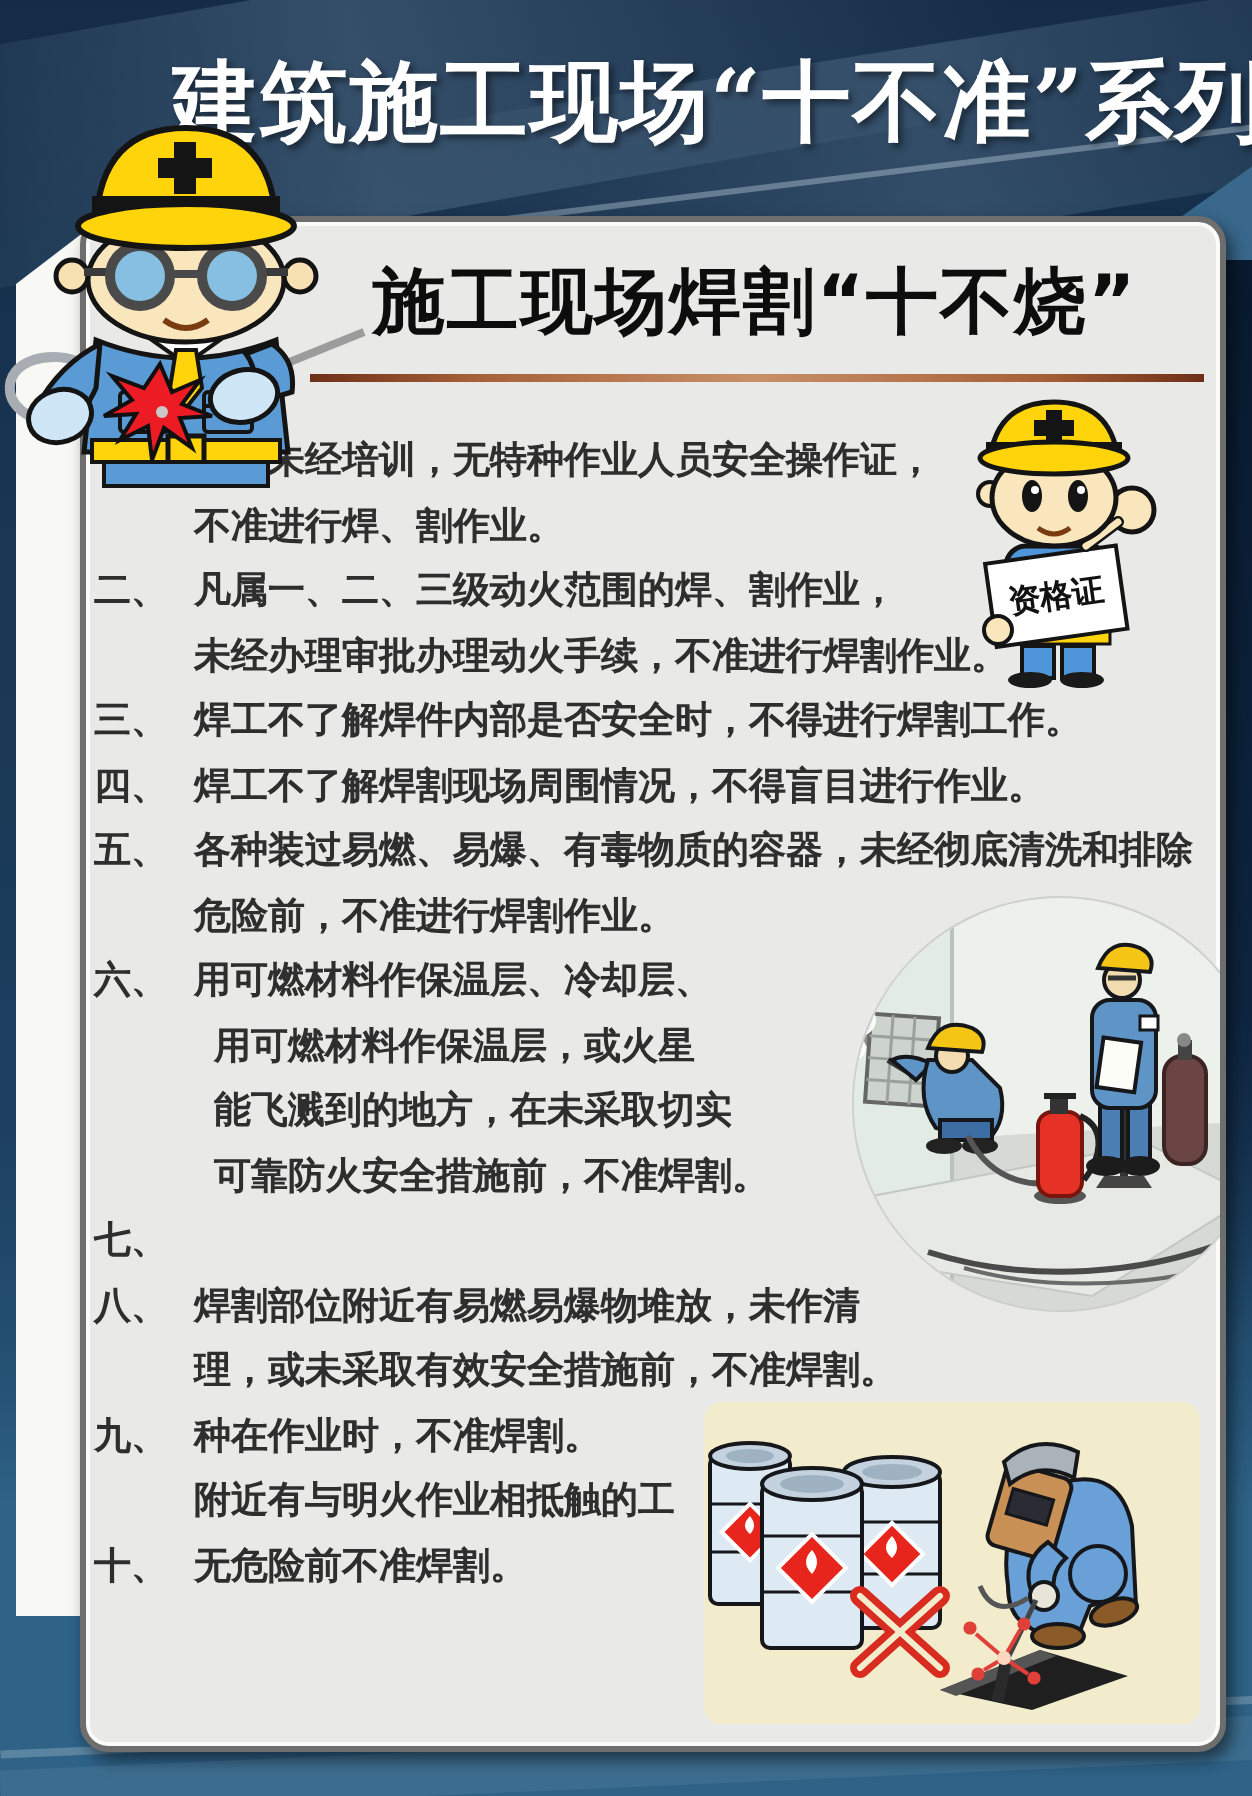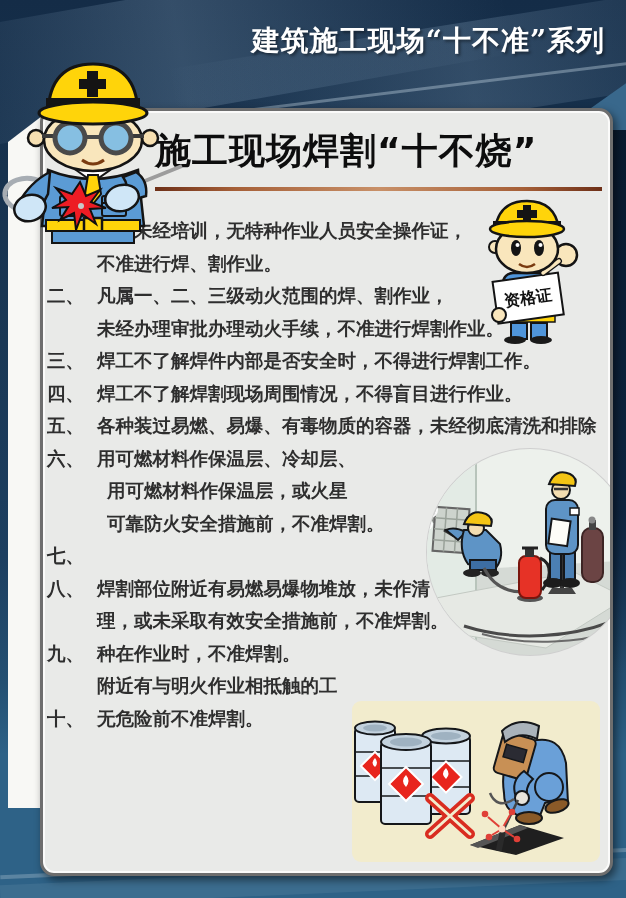--- a/index.html
+++ b/index.html
@@ -16,28 +16,28 @@
   .s3{left:40px;top:98px;width:590px;height:3px;transform:rotate(-7deg);background:rgba(214,232,244,.35);}
   .s4{left:0;bottom:34px;width:700px;height:4px;transform:rotate(-2.5deg);background:rgba(255,255,255,.22);}
   .s5{left:0;bottom:6px;width:700px;height:22px;transform:rotate(-2.5deg);background:rgba(255,255,255,.07);}
   .right-dark{position:absolute;right:0;top:124px;width:17px;height:550px;z-index:1;
       background:linear-gradient(180deg,#091a2e 0%,#0e2540 70%,rgba(14,37,64,0) 100%);}
   .tr-wedge{position:absolute;right:0;top:78px;width:66px;height:52px;z-index:1;background:#39688c;
       clip-path:polygon(0 100%,100% 10%,100% 100%);}
   .white-band{position:absolute;left:8px;top:116px;width:34px;height:692px;z-index:1;background:#f8f8f5;
       clip-path:polygon(0 26px,100% 0,100% 100%,0 100%);}
   
-  .series-title{position:absolute;left:85px;top:22px;width:520px;z-index:3;text-align:right;
-      font-family:"DejaVu Serif","Liberation Serif",serif;font-weight:bold;font-size:28px;color:#ffffff;
+  .series-title{position:absolute;left:85px;top:22px;width:520px;z-index:3;text-align:left;
+      font-family:"DejaVu Serif","Liberation Serif",serif;font-weight:bold;font-size:44px;color:#ffffff;
       letter-spacing:1px;text-shadow:2px 2px 3px rgba(0,0,0,.45);white-space:nowrap;}
   
   .panel{position:absolute;left:40px;top:108px;width:567px;height:762px;z-index:2;
       background:#e9eae8;border:3px solid #6e6e6e;border-radius:14px;overflow:hidden;
       box-shadow:3px 4px 8px rgba(0,0,0,.5),inset 0 0 0 2px #fbfbfa;}
-  .panel-title{position:absolute;left:112px;top:16px;width:445px;text-align:left;
+  .panel-title{position:absolute;left:112px;top:16px;width:445px;text-align:center;
       font-weight:900;font-size:36px;color:#0d0d0d;letter-spacing:1px;white-space:nowrap;}
   .divider{position:absolute;left:112px;top:76px;width:447px;height:4px;
       background:linear-gradient(90deg,#6e3018 0%,#a66038 18%,#c89068 50%,#a66038 82%,#6e3018 100%);}
   
   .rules{position:absolute;left:4px;top:104px;width:556px;color:#2e2e2e;
       font-size:18.5px;font-weight:600;}
   .rule{display:flex;}
   .rnum{flex:0 0 50px;width:50px;}
   .rl,.rnum{height:32.5px;line-height:32.5px;white-space:nowrap;}
   .ind{padding-left:10px;}
@@ -125,27 +125,29 @@
     <div class="rule">
       <div class="rnum">四、</div>
       <div>
         <div class="rl">焊工不了解焊割现场周围情况，不得盲目进行作业。</div>
       </div>
     </div>
     <div class="rule">
       <div class="rnum">五、</div>
       <div>
         <div class="rl">各种装过易燃、易爆、有毒物质的容器，未经彻底清洗和排除</div>
+        <div class="rl">危险前，不准进行焊割作业。</div>
       </div>
     </div>
     <div class="rule">
       <div class="rnum">六、</div>
       <div>
         <div class="rl">用可燃材料作保温层、冷却层、</div>
         <div class="rl ind">用可燃材料作保温层，或火星</div>
+        <div class="rl ind">能飞溅到的地方，在未采取切实</div>
         <div class="rl ind">可靠防火安全措施前，不准焊割。</div>
       </div>
     </div>
     <div class="rule">
       <div class="rnum">七、</div>
     </div>
     <div class="rule">
       <div class="rnum">八、</div>
       <div>
         <div class="rl">焊割部位附近有易燃易爆物堆放，未作清</div>

